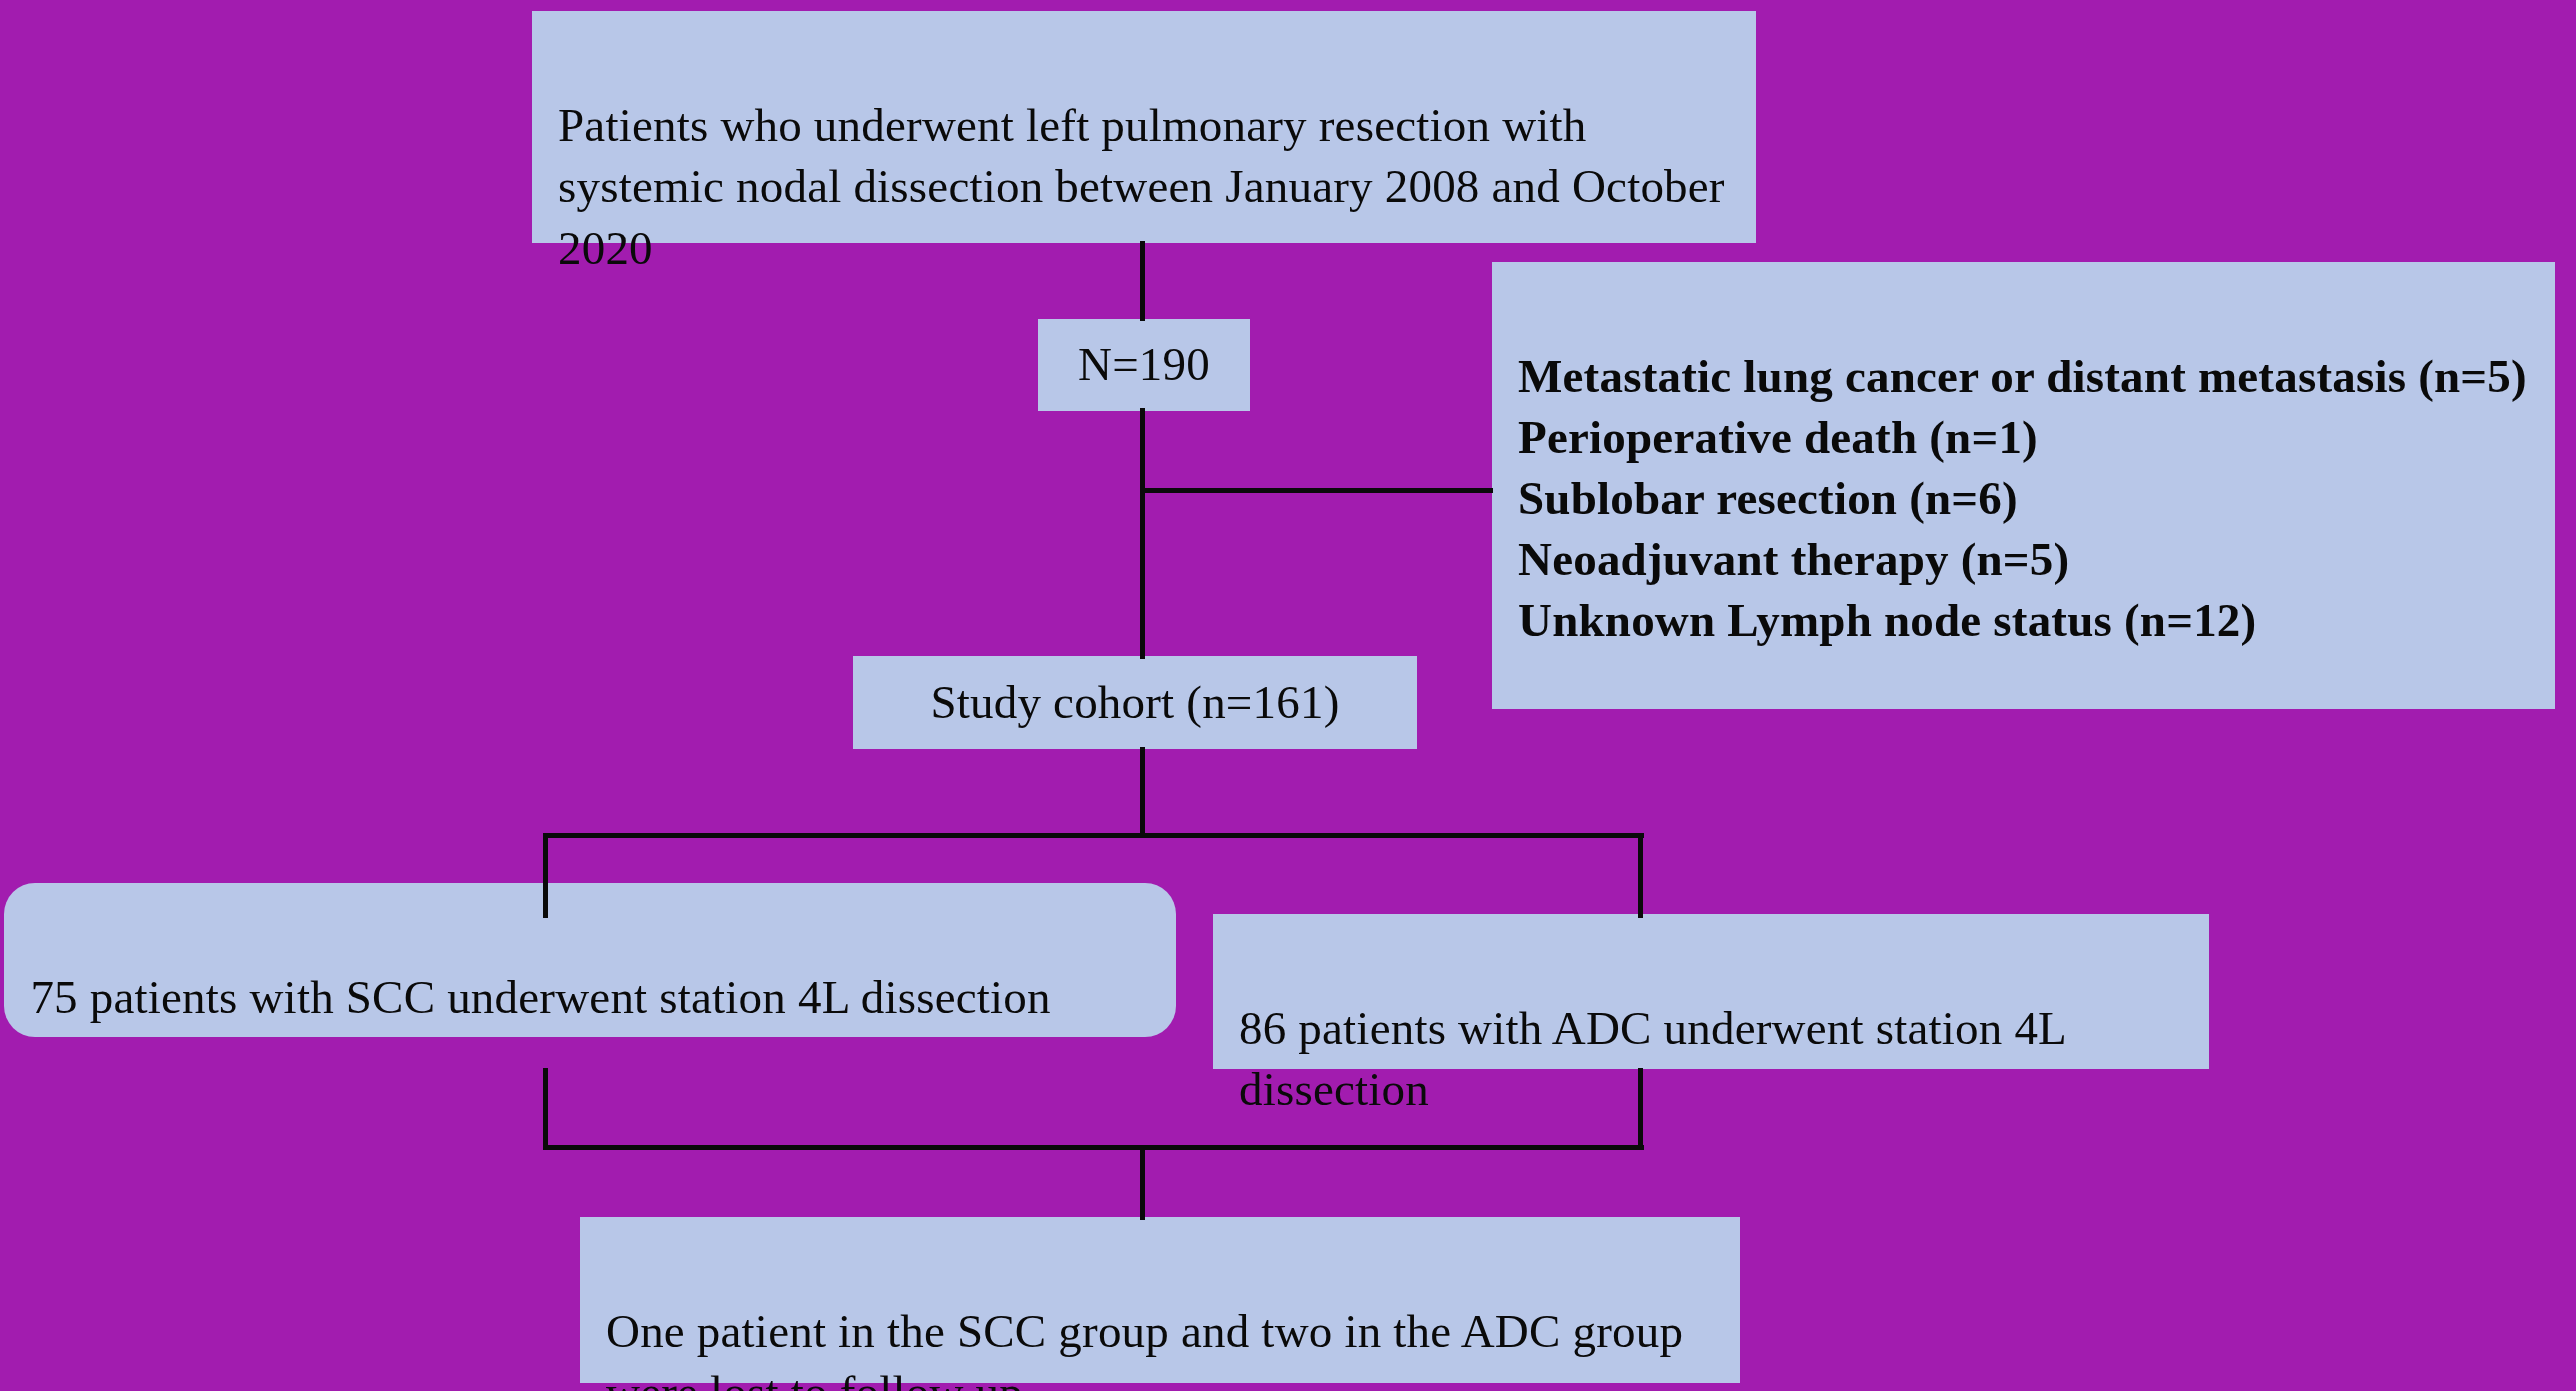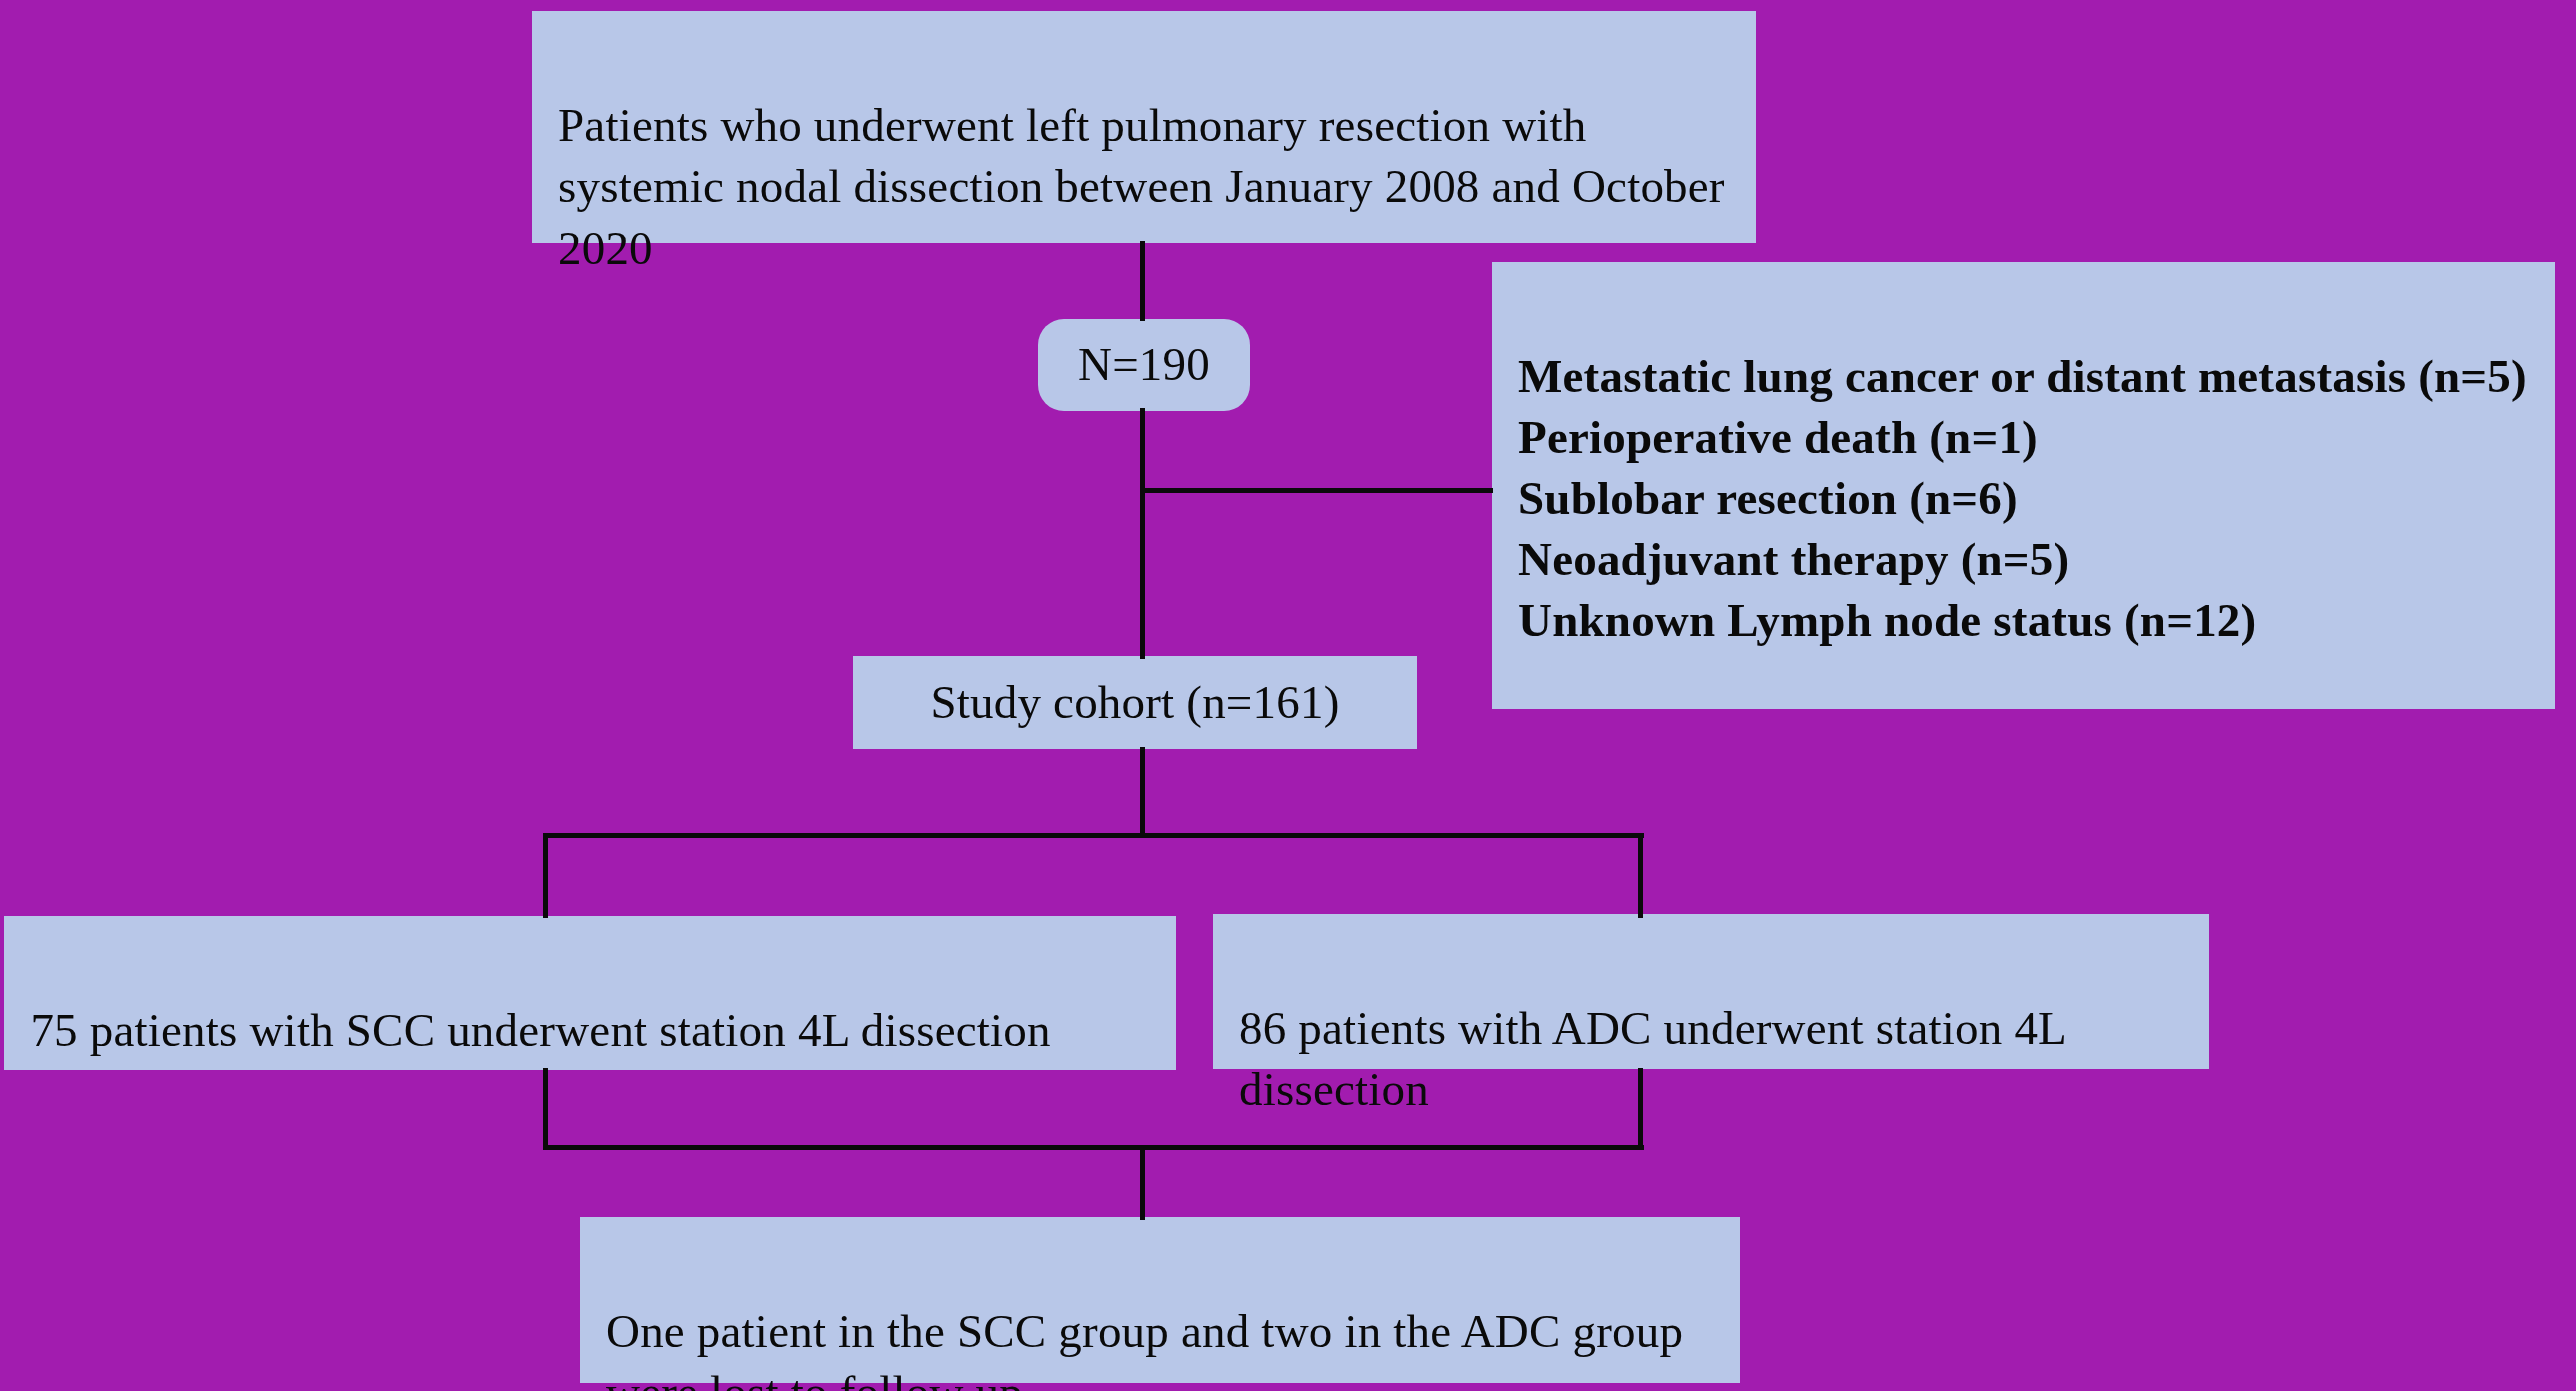--- a/index.html
+++ b/index.html
@@ -39,24 +39,24 @@
   }
   .line {
     position: absolute;
     background: #0a0a0a;
   }
   .vline { width: 5.2px; }
   .hline { height: 5.2px; }
 
   
   #box-enrolled   { left: 532px;  top: 11.3px;   width: 1224px; height: 232px; }
-  #box-n190       { left: 1038px; top: 319px;  width: 212px;  height: 92px; border-radius: 26px; }
+  #box-n190       { left: 1038px; top: 319px;  width: 212px;  height: 92px; }
   #box-excluded   { left: 1492px; top: 262px;  width: 1063px; height: 447px; font-weight: bold; }
   #box-cohort     { left: 853px;  top: 656px;  width: 564px;  height: 93px; }
-  #box-scc        { left: 4.4px;    top: 916px; width: 1172px; height: 154px; }
+  #box-scc        { left: 4.4px;    top: 883px; width: 1172px; height: 154px; border-radius: 31px; }
   #box-adc        { left: 1213px; top: 914px; width: 996px; height: 155px; }
   #box-lost       { left: 580px;  top: 1217px; width: 1160px; height: 166px; }
 
   
   #conn-enrolled-n190   { left: 1140px; top: 241px;  height: 80px; }
   #conn-n190-cohort     { left: 1140px; top: 408px;  height: 251px; }
   #conn-excl-h          { left: 1140px; top: 488px;  width: 353px; }
   #conn-cohort-down     { left: 1140px; top: 747px;  height: 91px; }
   #conn-split-h         { left: 543px;  top: 833px;  width: 1101px; }
   #conn-split-left      { left: 543px;  top: 833px;  height: 85px; }

